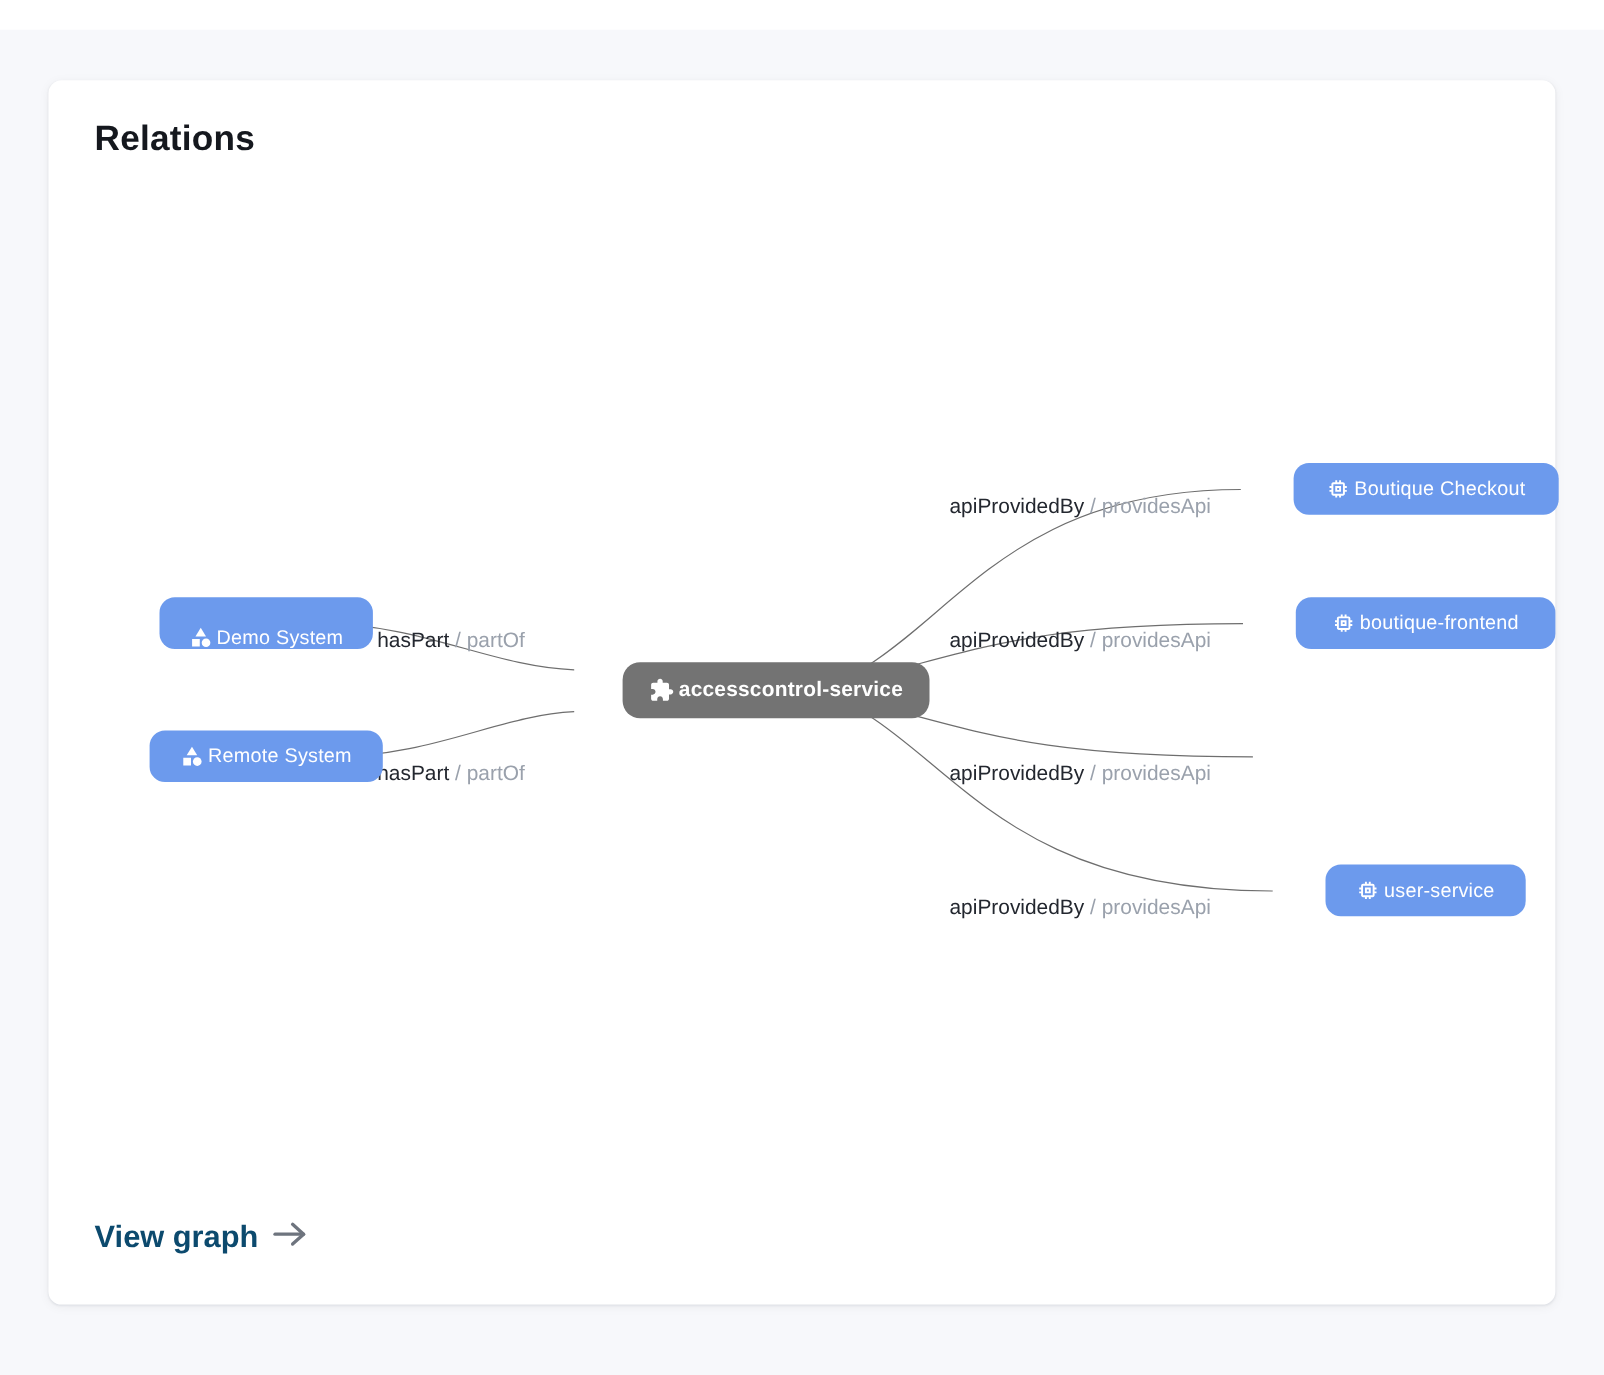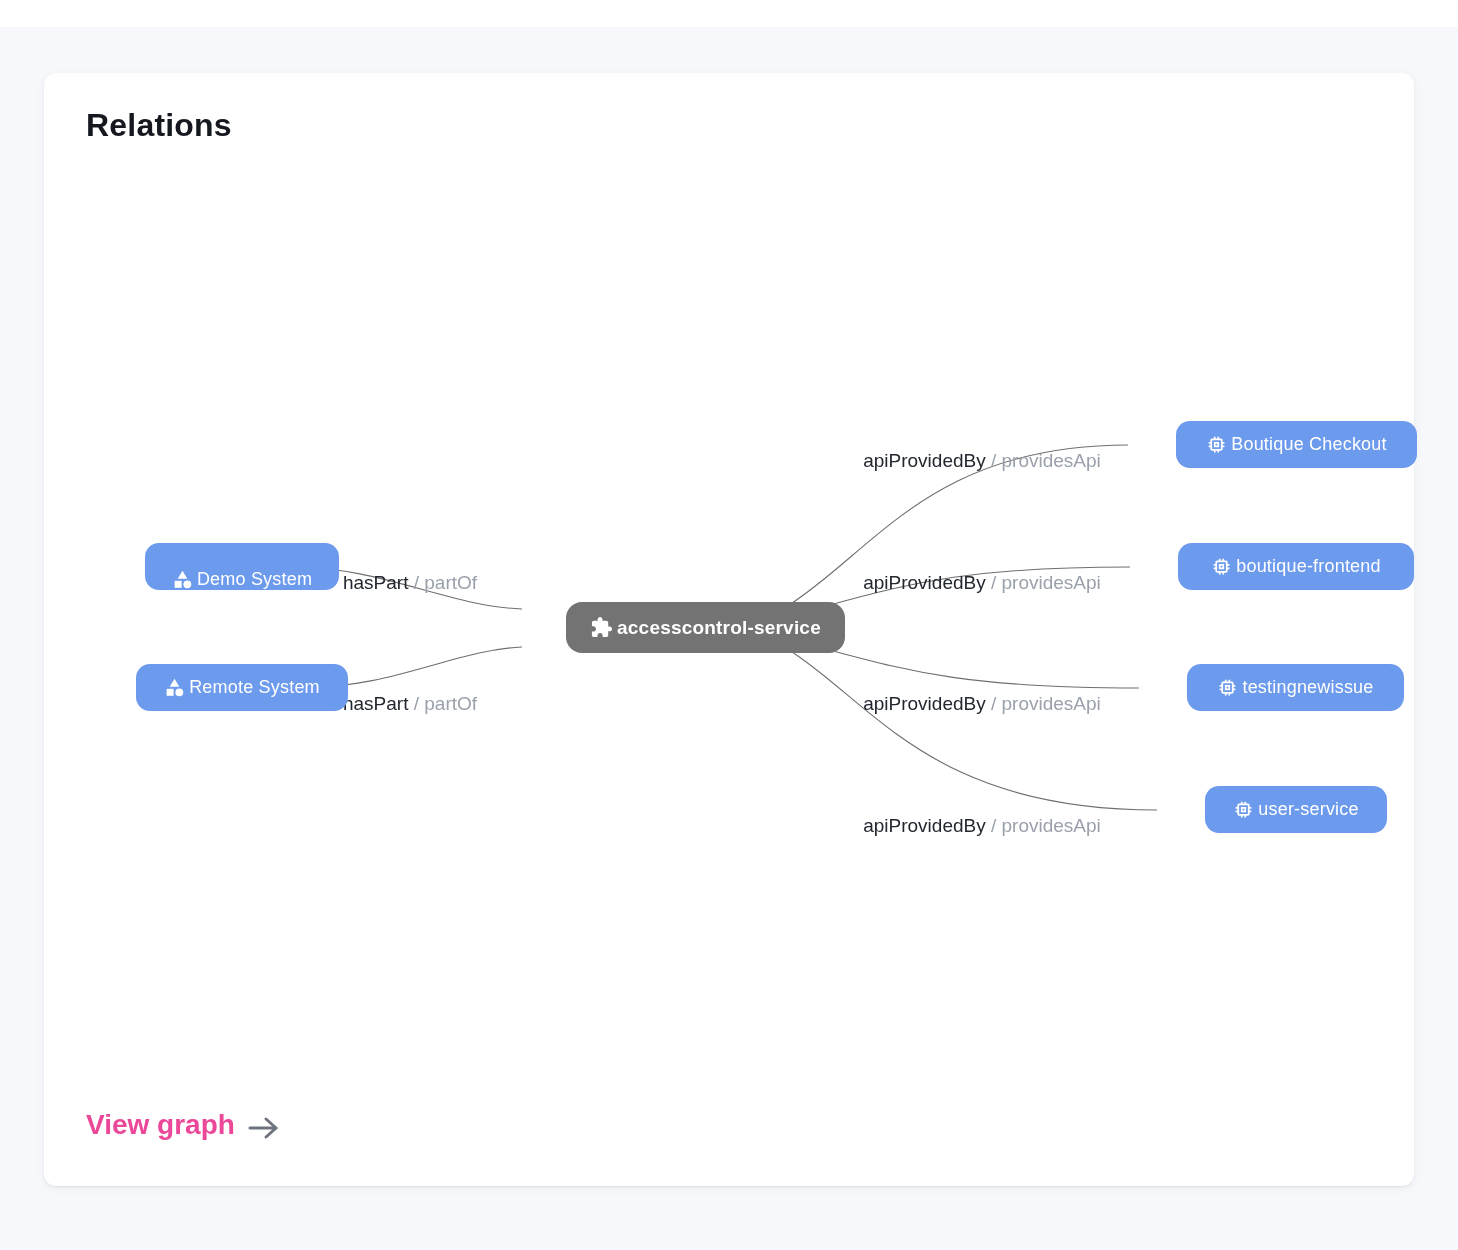--- a/index.html
+++ b/index.html
@@ -42,22 +42,22 @@
 
   .edge-label {
     position:absolute; transform:translate(-50%,-50%);
     font-size:19px; white-space:nowrap; pointer-events:none;
   }
   .edge-label .primary { color:#23272f; font-weight:500; }
   .edge-label .secondary { color:#9AA1AC; font-weight:400; }
 
   .view-graph {
     position:absolute; left:42px; top:1036px;
-    display:flex; align-items:flex-end; gap:12px;
-    font-size:28px; font-weight:700; color:#ec4899; cursor:pointer;
+    display:flex; align-items:flex-start; gap:12px;
+    font-size:28px; font-weight:700; color:#0c4a6e; cursor:pointer;
   }
   .view-graph svg { display:block; }
 </style>
 </head>
 <body>
 
 <div class="page-bg"></div>
 
 <div class="card">
   <div class="card-title">Relations</div>
@@ -126,26 +126,20 @@
         <path d="M15 9H9v6h6V9zm-2 4h-2v-2h2v2zm8-2V9h-2V7c0-1.1-.9-2-2-2h-2V3h-2v2h-2V3H9v2H7c-1.1 0-2 .9-2 2v2H3v2h2v2H3v2h2v2c0 1.1.9 2 2 2h2v2h2v-2h2v2h2v-2h2c1.1 0 2-.9 2-2v-2h2v-2h-2v-2h2zm-4 6H7V7h10v10z"></path>
       </svg>
       <span>Boutique Checkout</span>
     </div>
     <div class="node blue" style="left:1086px; top:470px; width:236px; height:47px;">
       <svg width="21" height="21" viewBox="0 0 24 24" fill="#ffffff">
         <path d="M15 9H9v6h6V9zm-2 4h-2v-2h2v2zm8-2V9h-2V7c0-1.1-.9-2-2-2h-2V3h-2v2h-2V3H9v2H7c-1.1 0-2 .9-2 2v2H3v2h2v2H3v2h2v2c0 1.1.9 2 2 2h2v2h2v-2h2v2h2v-2h2c1.1 0 2-.9 2-2v-2h2v-2h-2v-2h2zm-4 6H7V7h10v10z"></path>
       </svg>
       <span>boutique-frontend</span>
     </div>
-    <div class="node blue" style="left:1095px; top:591px; width:217px; height:47px;">
-      <svg width="21" height="21" viewBox="0 0 24 24" fill="#ffffff">
-        <path d="M15 9H9v6h6V9zm-2 4h-2v-2h2v2zm8-2V9h-2V7c0-1.1-.9-2-2-2h-2V3h-2v2h-2V3H9v2H7c-1.1 0-2 .9-2 2v2H3v2h2v2H3v2h2v2c0 1.1.9 2 2 2h2v2h2v-2h2v2h2v-2h2c1.1 0 2-.9 2-2v-2h2v-2h-2v-2h2zm-4 6H7V7h10v10z"></path>
-      </svg>
-      <span>testingnewissue</span>
-    </div>
     <div class="node blue" style="left:1113px; top:713px; width:182px; height:47px;">
       <svg width="21" height="21" viewBox="0 0 24 24" fill="#ffffff">
         <path d="M15 9H9v6h6V9zm-2 4h-2v-2h2v2zm8-2V9h-2V7c0-1.1-.9-2-2-2h-2V3h-2v2h-2V3H9v2H7c-1.1 0-2 .9-2 2v2H3v2h2v2H3v2h2v2c0 1.1.9 2 2 2h2v2h2v-2h2v2h2v-2h2c1.1 0 2-.9 2-2v-2h2v-2h-2v-2h2zm-4 6H7V7h10v10z"></path>
       </svg>
       <span>user-service</span>
     </div>
   </div>
 
   <div class="view-graph">
     <span>View graph</span>

